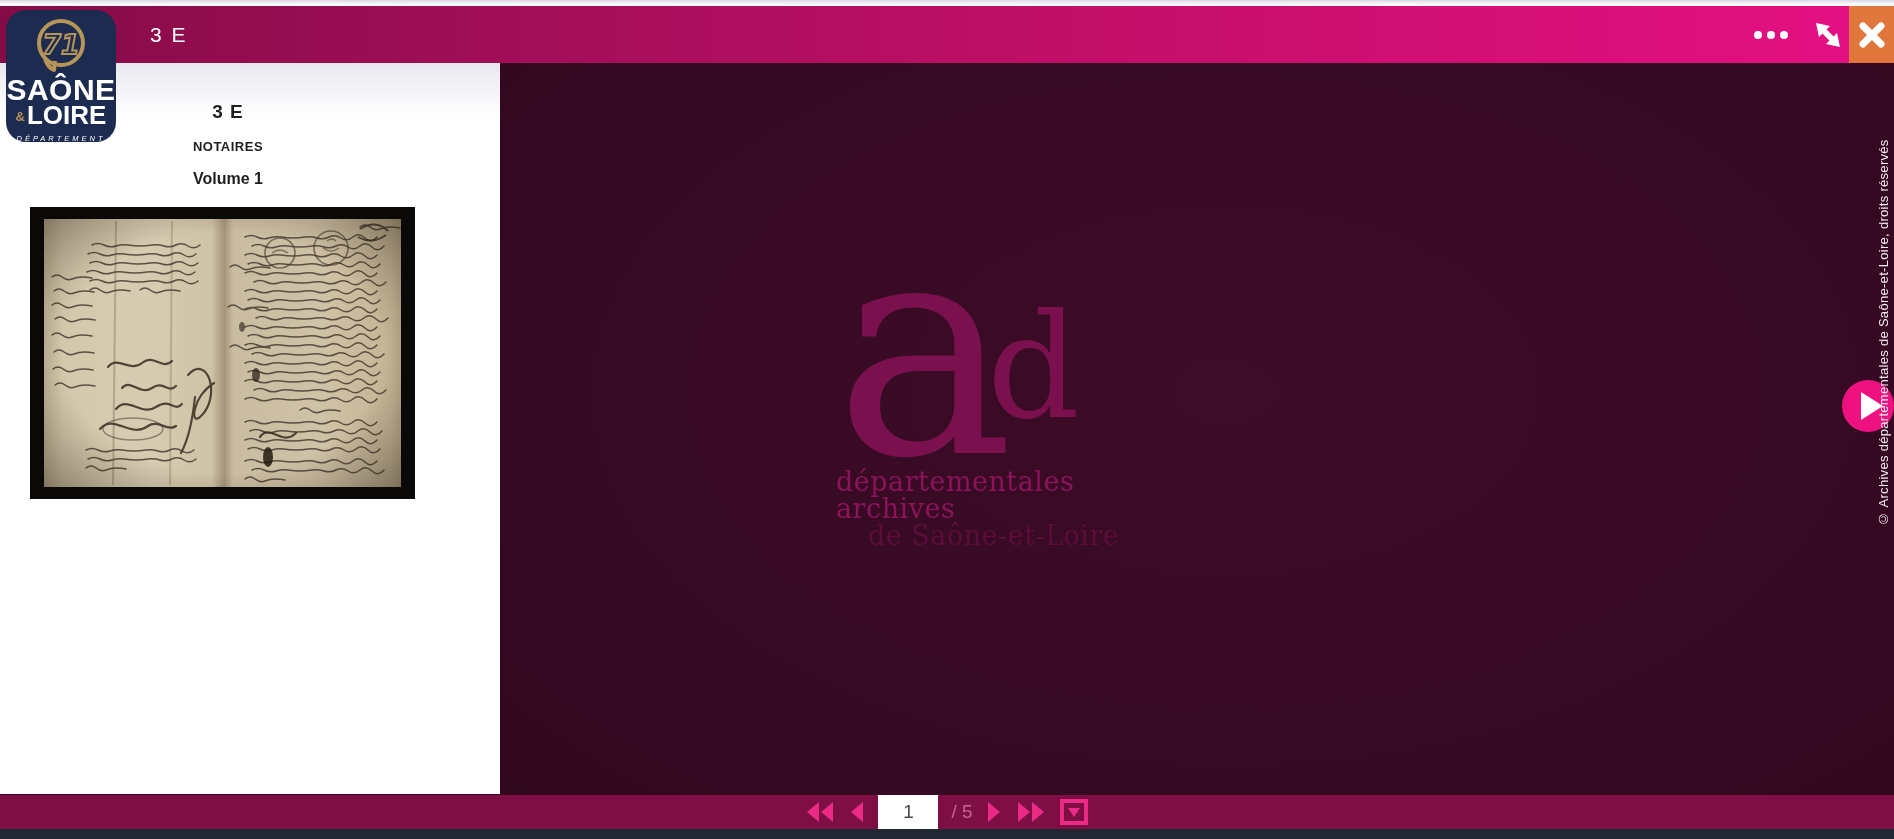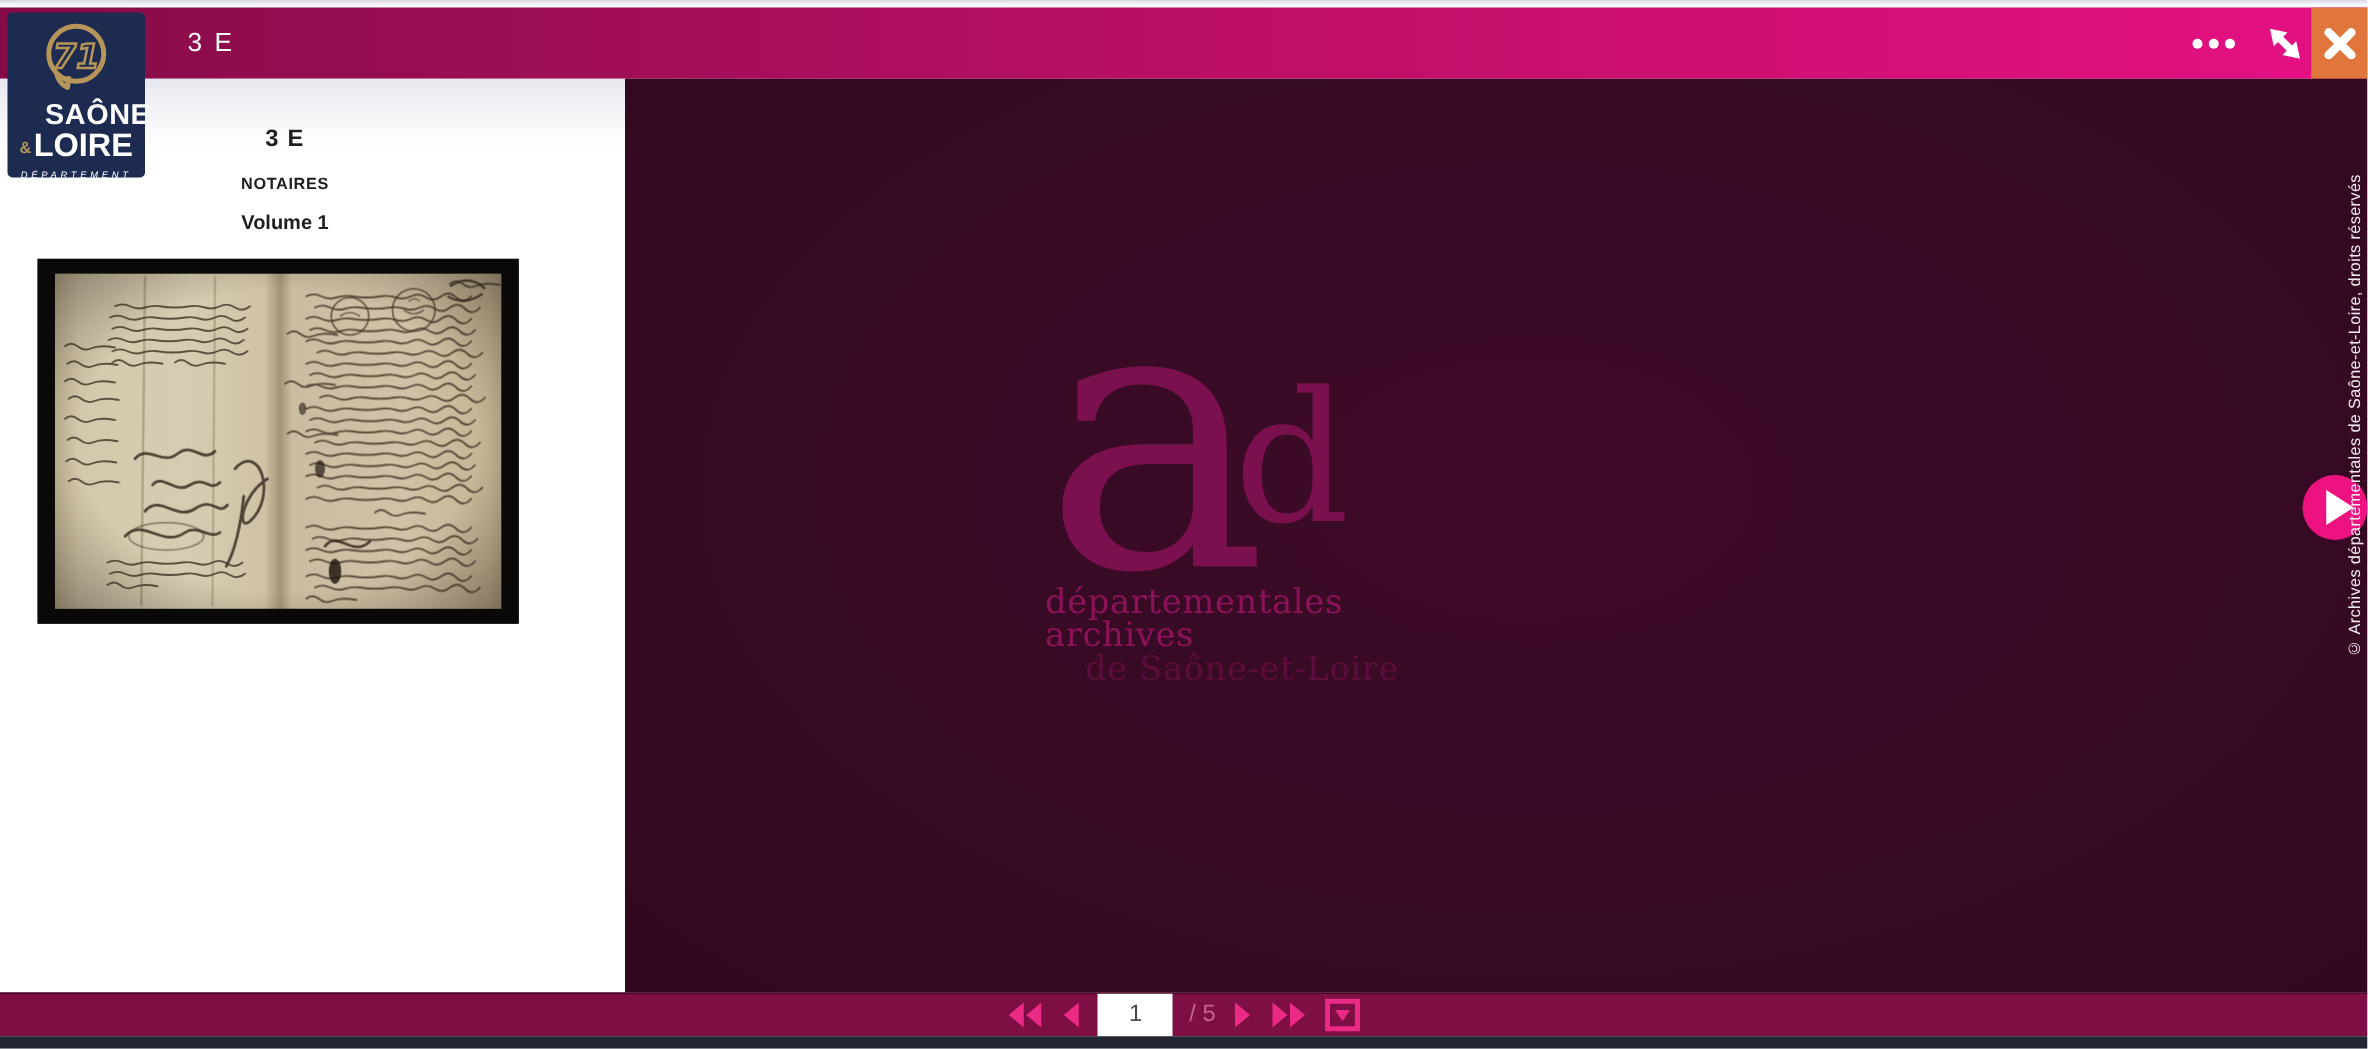--- a/index.html
+++ b/index.html
@@ -20,22 +20,22 @@
   .topbar-actions { position:absolute; right:0; top:0; height:100%; display:flex; align-items:stretch; }
   .icon-btn { border:none; background:transparent; cursor:pointer; display:flex; align-items:center; justify-content:center; }
   .btn-more { width:72px; }
   .btn-more .dot { width:8px; height:8px; border-radius:50%; background:#fff; display:inline-block; margin:0 2.5px; }
   .btn-full { width:42px; }
   .btn-close { width:45px; background:#e0763c; border:none; cursor:pointer;
     display:flex; align-items:center; justify-content:center; }
 
   
   .logo { position:absolute; left:6px; top:10px; width:110px; height:132px;
-    background:#1d2b50; border-radius:4px; z-index:10; text-align:center; padding-top:6px; }
-  .logo-name1 { color:#fff; font-weight:bold; font-size:23px; letter-spacing:.5px; line-height:24px;margin-left:30px; }
+    background:#1d2b50; border-radius:20px; z-index:10; text-align:center; padding-top:6px; }
+  .logo-name1 { color:#fff; font-weight:bold; font-size:30px; letter-spacing:.5px; line-height:24px; }
   .logo-row2 { color:#fff; font-weight:bold; font-size:26px; line-height:26px; }
   .logo-amp { color:#b59558; font-size:13px; font-weight:bold; vertical-align:3px; margin-right:2px; }
   .logo-sub { color:#fff; font-size:7.5px; letter-spacing:3px; margin-top:4px;font-style:italic; }
 
   
   .left-panel { position:absolute; left:0; top:63px; width:500px; height:731px;
     background:linear-gradient(180deg,#e7e7ee 0px, #fbfbfd 42px, #ffffff 60px); }
   .panel-titles { width:456px; text-align:center; color:#1e1e1e; }
   .panel-ref { padding-top:38px; font-size:19px; font-weight:bold; letter-spacing:1px; }
   .panel-series { margin-top:16px; font-size:13px; font-weight:bold; letter-spacing:.5px; }

